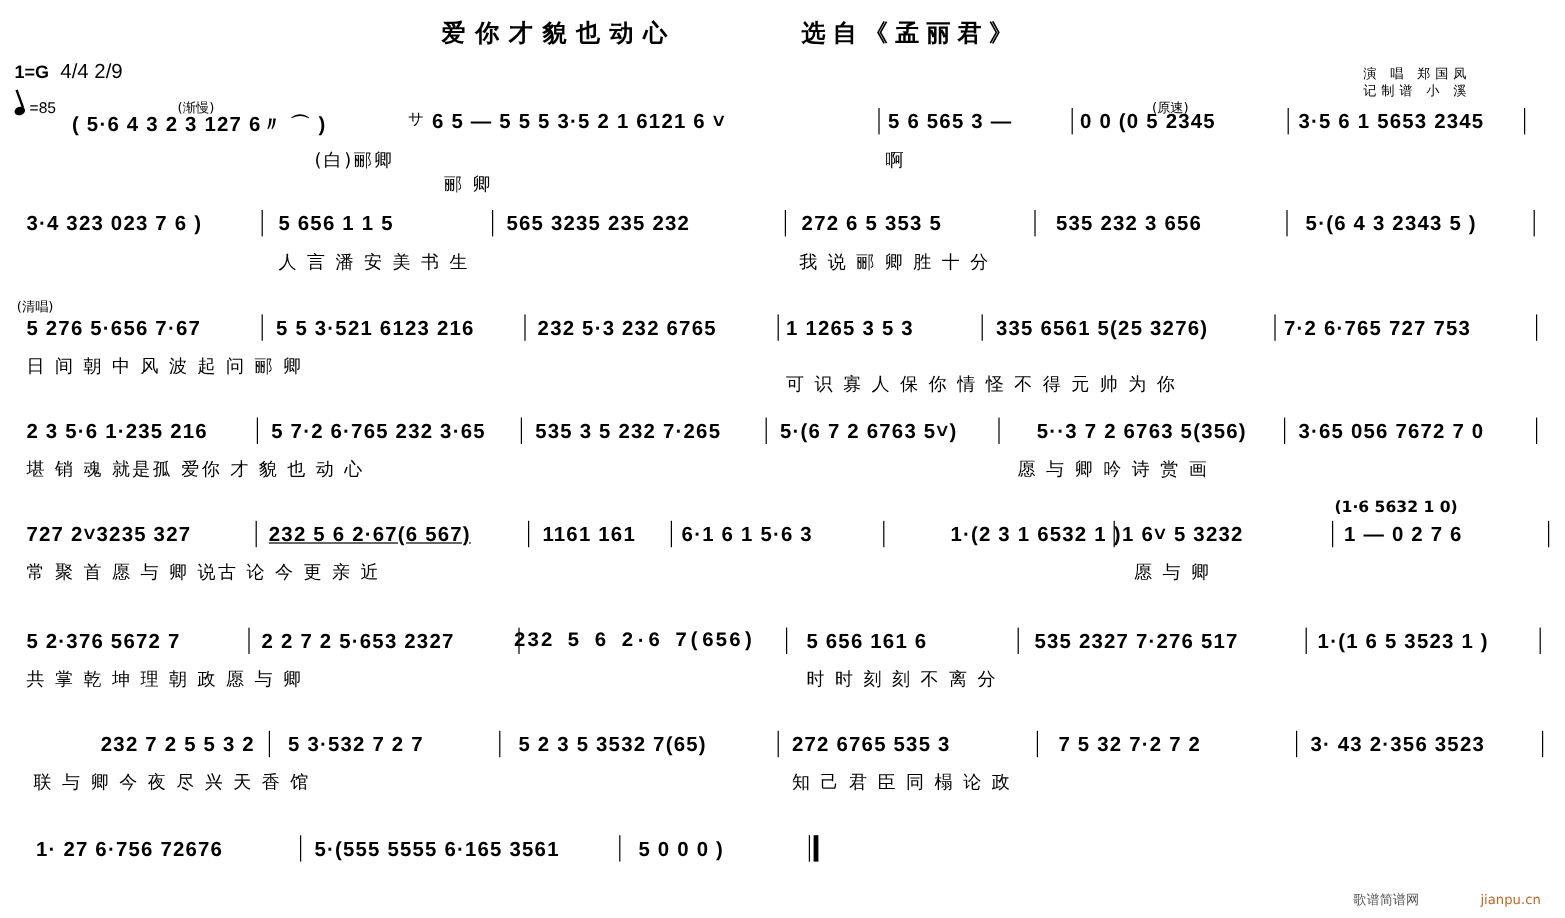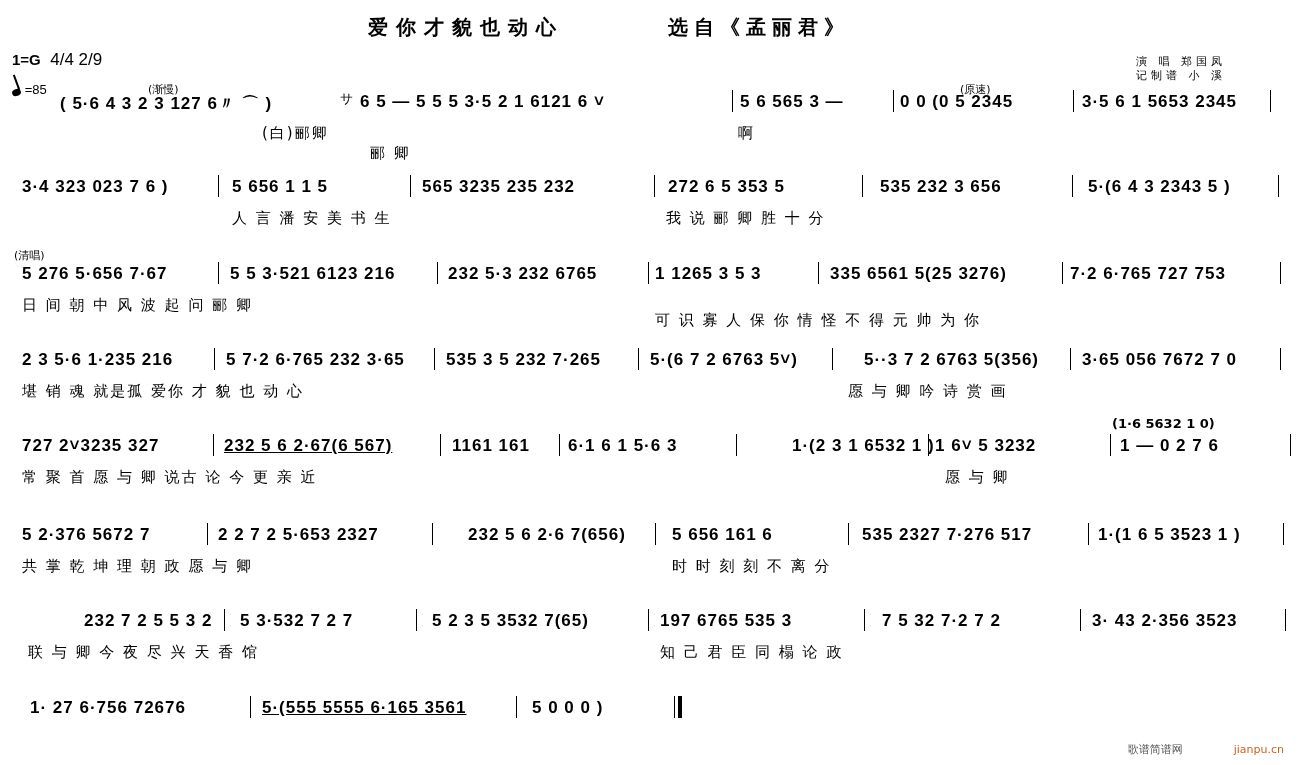--- a/index.html
+++ b/index.html
@@ -125,48 +125,48 @@
     <div class="bar" style="left: 440px; top: 434px;"></div>
     <div class="bar" style="left: 559px; top: 434px;"></div>
     <div class="bar" style="left: 736px; top: 434px;"></div>
     <div class="bar" style="left: 928px; top: 434px;"></div>
     <div class="bar" style="left: 1110px; top: 434px;"></div>
     <div class="bar" style="left: 1290px; top: 434px;"></div>
     <div class="lyr" style="left: 22px; top: 468px;">常   聚 首       愿   与   卿        说古  论 今  更      亲      近</div>
     <div class="lyr" style="left: 945px; top: 468px;">愿 与  卿</div>
     <div class="m" style="left: 22px; top: 525px;">5  2·376 5672 7</div>
     <div class="m" style="left: 218px; top: 525px;">2 2 7 2 5·653 2327</div>
-    <div class="m" style="left: 468px; top: 525px;">232 5 6 2·6 7(656)</div>
+    <div class="m" style="left: 428px; top: 525px; font-family: Liberation Mono, monospace;">232 5 6 2·6 7(656)</div>
     <div class="m" style="left: 672px; top: 525px;">5  656 161 6</div>
     <div class="m" style="left: 862px; top: 525px;">535 2327 7·276 517</div>
     <div class="m" style="left: 1098px; top: 525px;">1·(1 6 5 3523 1 )</div>
     <div class="bar" style="left: 207px; top: 523px;"></div>
     <div class="bar" style="left: 432px; top: 523px;"></div>
     <div class="bar" style="left: 655px; top: 523px;"></div>
     <div class="bar" style="left: 848px; top: 523px;"></div>
     <div class="bar" style="left: 1088px; top: 523px;"></div>
     <div class="bar" style="left: 1283px; top: 523px;"></div>
     <div class="lyr" style="left: 22px; top: 557px;">共 掌    乾 坤      理 朝    政          愿    与    卿</div>
     <div class="lyr" style="left: 672px; top: 557px;">时   时    刻 刻        不          离          分</div>
     <div class="m" style="left: 44px; top: 611px; margin-left: 40px;">232 7 2 5 5 3 2</div>
     <div class="m" style="left: 240px; top: 611px;">5  3·532 7 2 7</div>
     <div class="m" style="left: 432px; top: 611px;">5 2 3 5 3532 7(65)</div>
-    <div class="m" style="left: 660px; top: 611px;">197 6765 535 3</div>
+    <div class="m" style="left: 660px; top: 611px;">272 6765 535 3</div>
     <div class="m" style="left: 882px; top: 611px;">7  5 32 7·2 7 2</div>
     <div class="m" style="left: 1092px; top: 611px;">3·  43 2·356 3523</div>
     <div class="bar" style="left: 224px; top: 609px;"></div>
     <div class="bar" style="left: 416px; top: 609px;"></div>
     <div class="bar" style="left: 648px; top: 609px;"></div>
     <div class="bar" style="left: 864px; top: 609px;"></div>
     <div class="bar" style="left: 1080px; top: 609px;"></div>
     <div class="bar" style="left: 1285px; top: 609px;"></div>
     <div class="lyr" style="left: 28px; top: 643px;">联    与    卿           今 夜    尽 兴    天   香   馆</div>
     <div class="lyr" style="left: 660px; top: 643px;">知     己     君 臣      同  榻    论          政</div>
     <div class="m" style="left: 30px; top: 698px;">1·  27 6·756 72676</div>
-    <div class="m" style="left: 262px; top: 698px; text-decoration: underline;">5·(555 5555 6·165 3561</div>
+    <div class="m" style="left: 262px; top: 698px;">5·(555 5555 6·165 3561</div>
     <div class="m" style="left: 532px; top: 698px; text-align: center;">5  0  0  0 )</div>
     <div class="bar" style="left: 250px; top: 696px;"></div>
     <div class="bar" style="left: 516px; top: 696px;"></div>
     <div class="final" style="left: 678px; top: 696px;"></div>
     <div class="bar" style="left: 674px; top: 696px;"></div>
   </div>
 
 <div class="watermark">
   <span style="color:#555;margin:0">歌谱简谱网</span><span>jianpu.cn</span>
 </div>

